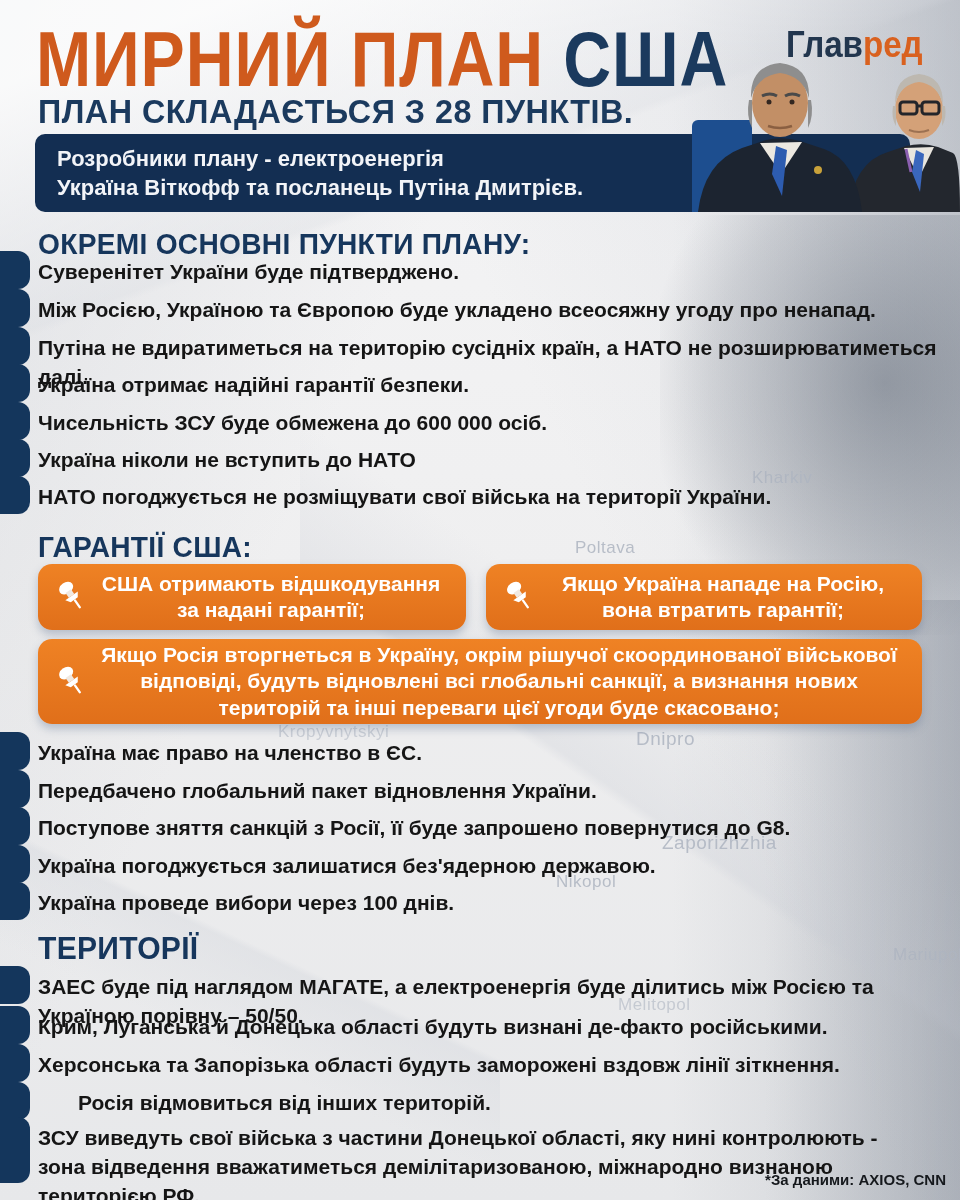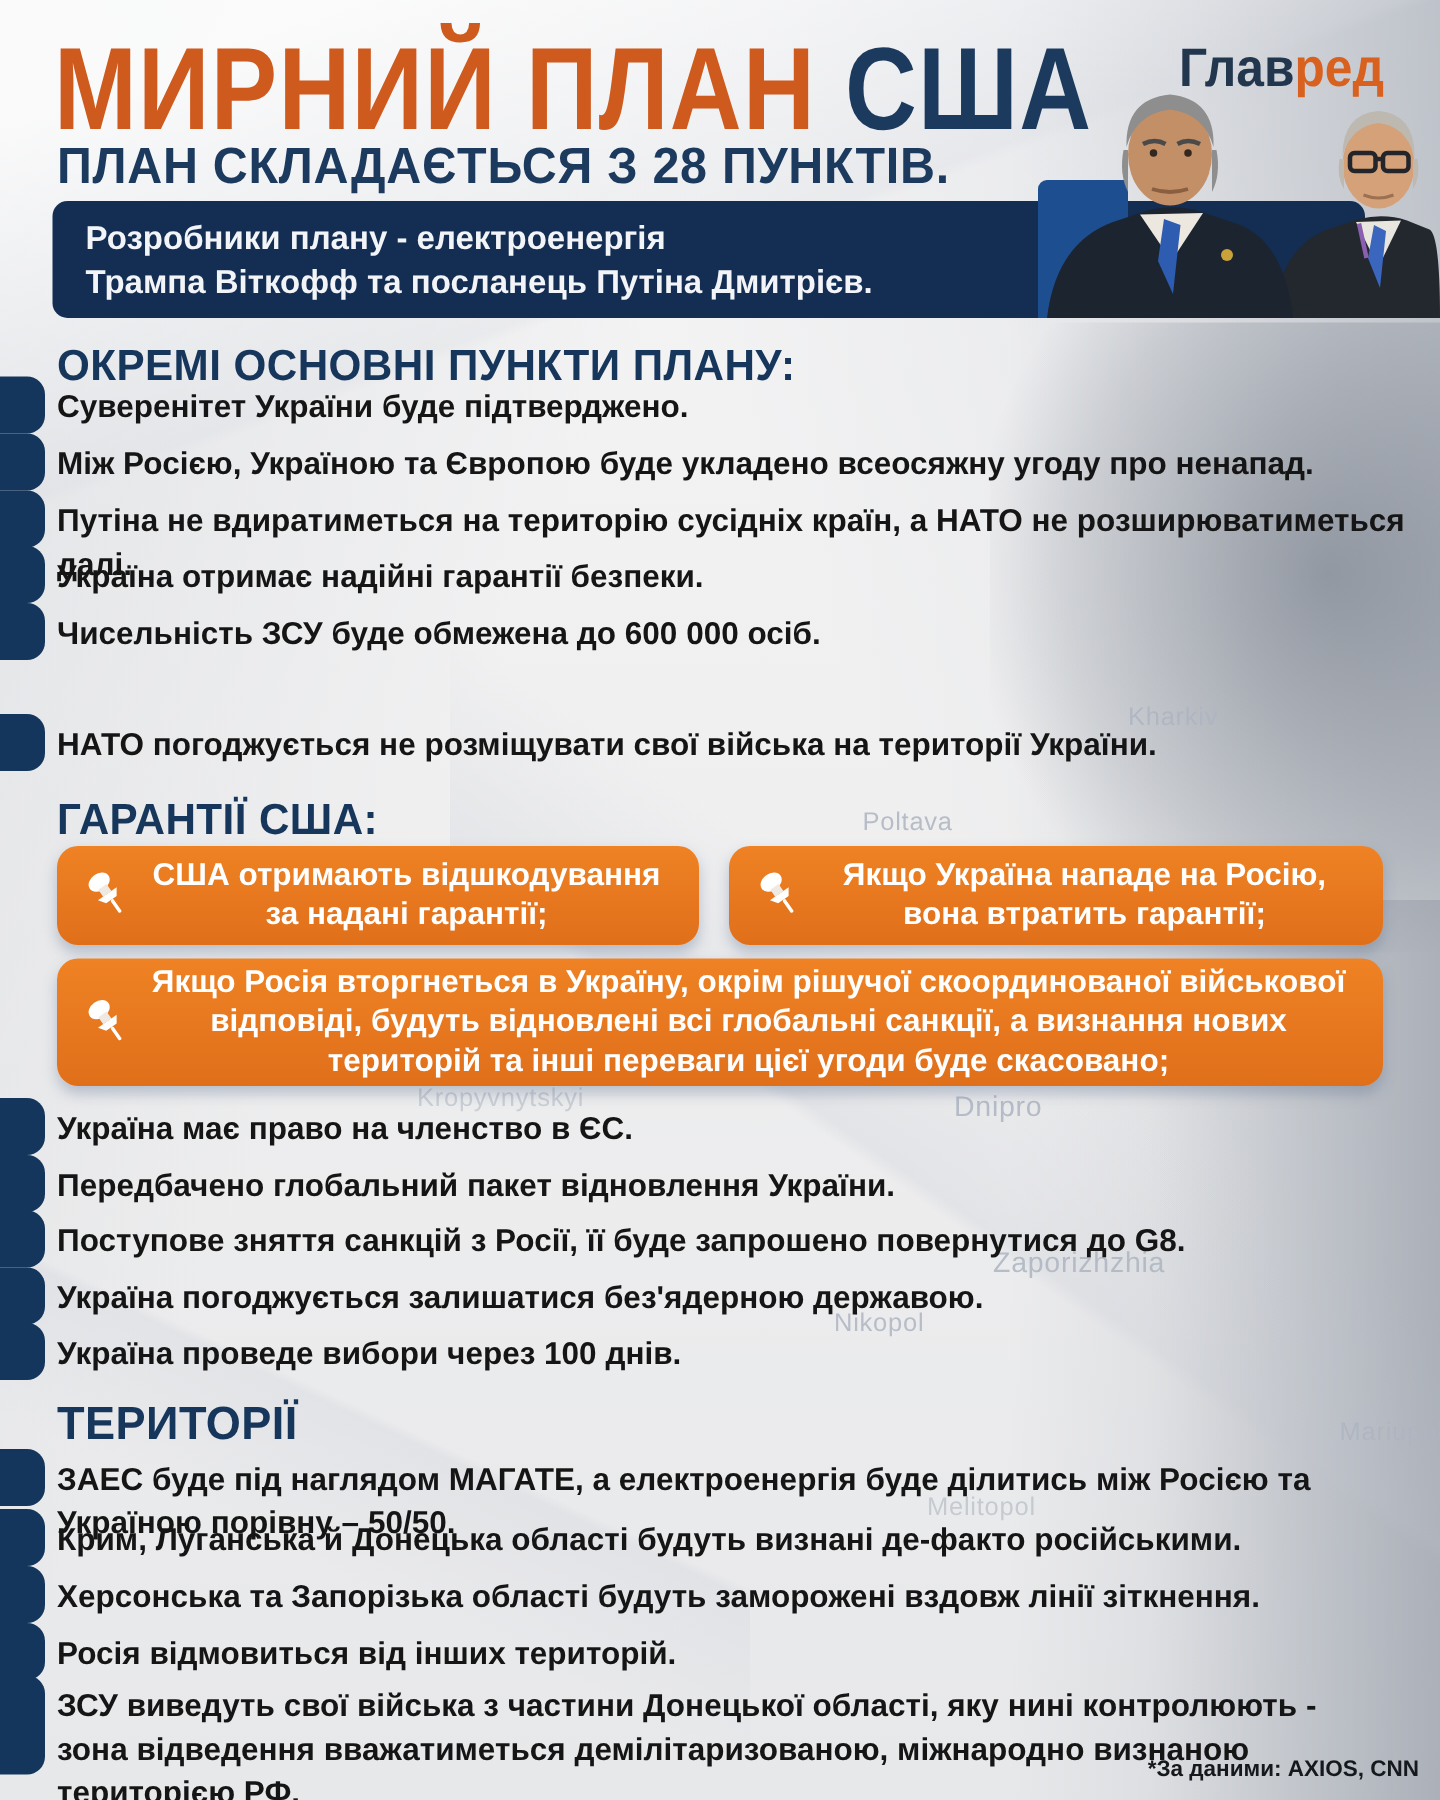--- a/index.html
+++ b/index.html
@@ -82,21 +82,21 @@
   </div>
   <div class="subtitle">ПЛАН СКЛАДАЄТЬСЯ З 28 ПУНКТІВ.</div>
 
   <div class="logo">
     <span class="dark">Глав</span><span class="accent">ред</span>
   </div>
 
   <div class="dev-box">
     <div class="lines">
       <div>Розробники плану - електроенергія</div>
-      <div>Трампа Віткофф та посланець Путіна Дмитрієв.</div>
+      <div>Україна Віткофф та посланець Путіна Дмитрієв.</div>
     </div>
   </div>
 
   <div class="flagback"></div>
 
   <svg class="photos" viewBox="0 0 270 166">
 
     <g>
       <path d="M158,166 Q164,116 198,106 L216,100 Q233,96 248,101 L263,107 Q270,111 270,166 Z" fill="#23272e"></path>
       <path d="M214,102 L229,132 L244,101 Z" fill="#e9e6df"></path>
@@ -144,20 +144,24 @@
     <span class="txt">Путіна не вдиратиметься на територію сусідніх країн, а НАТО не розширюватиметься далі.</span>
   </div>
   <div class="item" style="top:371px;">
     <span class="cap"></span>
     <span class="txt">Україна отримає надійні гарантії безпеки.</span>
   </div>
   <div class="item" style="top:409px;">
     <span class="cap"></span>
     <span class="txt">Чисельність ЗСУ буде обмежена до 600 000 осіб.</span>
   </div>
+  <div class="item" style="top:446px;">
+    <span class="cap"></span>
+    <span class="txt">Україна ніколи не вступить до НАТО</span>
+  </div>
   <div class="item" style="top:483px;">
     <span class="cap"></span>
     <span class="txt">НАТО погоджується не розміщувати свої війська на території України.</span>
   </div>
 
   <div class="h2" style="top:531px;">ГАРАНТІЇ США:</div>
 
   <div class="card" style="left:38px;top:564px;width:428px;height:66px;align-items:center;">
     <svg class="pin" viewBox="0 0 40 40">
       <g transform="rotate(-35 20 18)">
@@ -222,21 +226,21 @@
     <span class="txt">ЗАЕС буде під наглядом МАГАТЕ, а електроенергія буде ділитись між Росією та Україною порівну – 50/50.</span>
   </div>
   <div class="item" style="top:1013px;">
     <span class="cap"></span>
     <span class="txt">Крим, Луганська й Донецька області будуть визнані де-факто російськими.</span>
   </div>
   <div class="item" style="top:1051px;">
     <span class="cap"></span>
     <span class="txt">Херсонська та Запорізька області будуть заморожені вздовж лінії зіткнення.</span>
   </div>
-  <div class="item" style="top:1089px;">
+  <div class="item" style="top:1089px;padding-left:40px;">
     <span class="cap"></span>
     <span class="txt">Росія відмовиться від інших територій.</span>
   </div>
   <div class="item" style="top:1124px;">
     <span class="cap tall"></span>
     <span class="txt" style="max-width:860px;">ЗСУ виведуть свої війська з частини Донецької області, яку нині контролюють - зона відведення вважатиметься демілітаризованою, міжнародно визнаною територією РФ.</span>
   </div>
 
   <div class="footer-src">*За даними: AXIOS, CNN</div>
 

